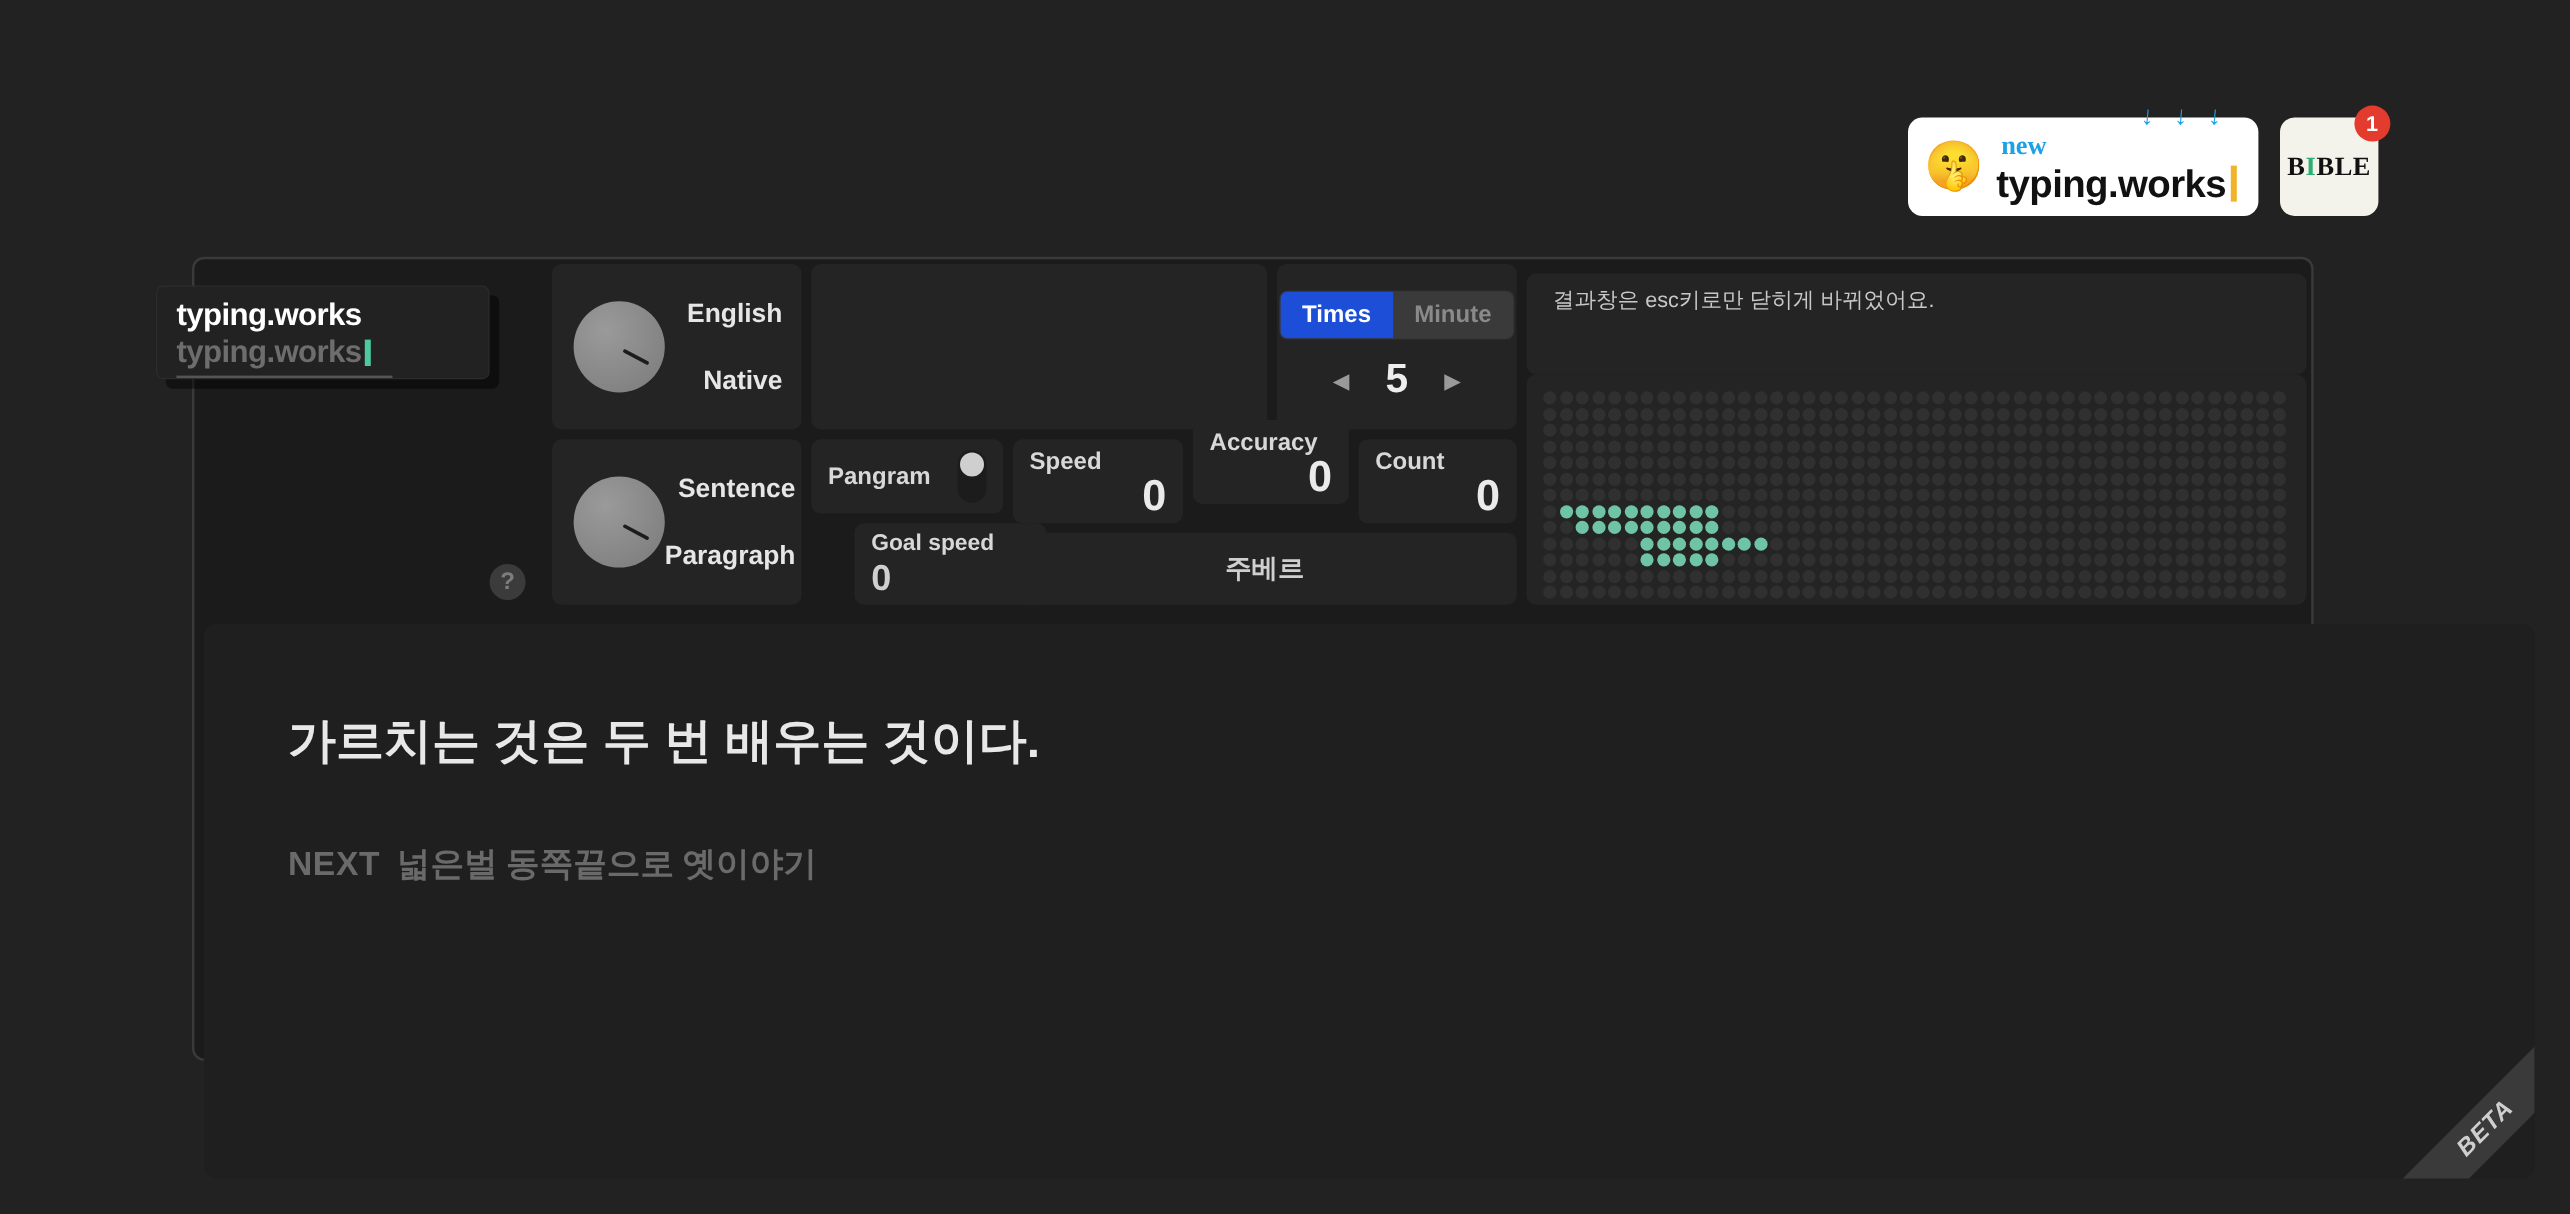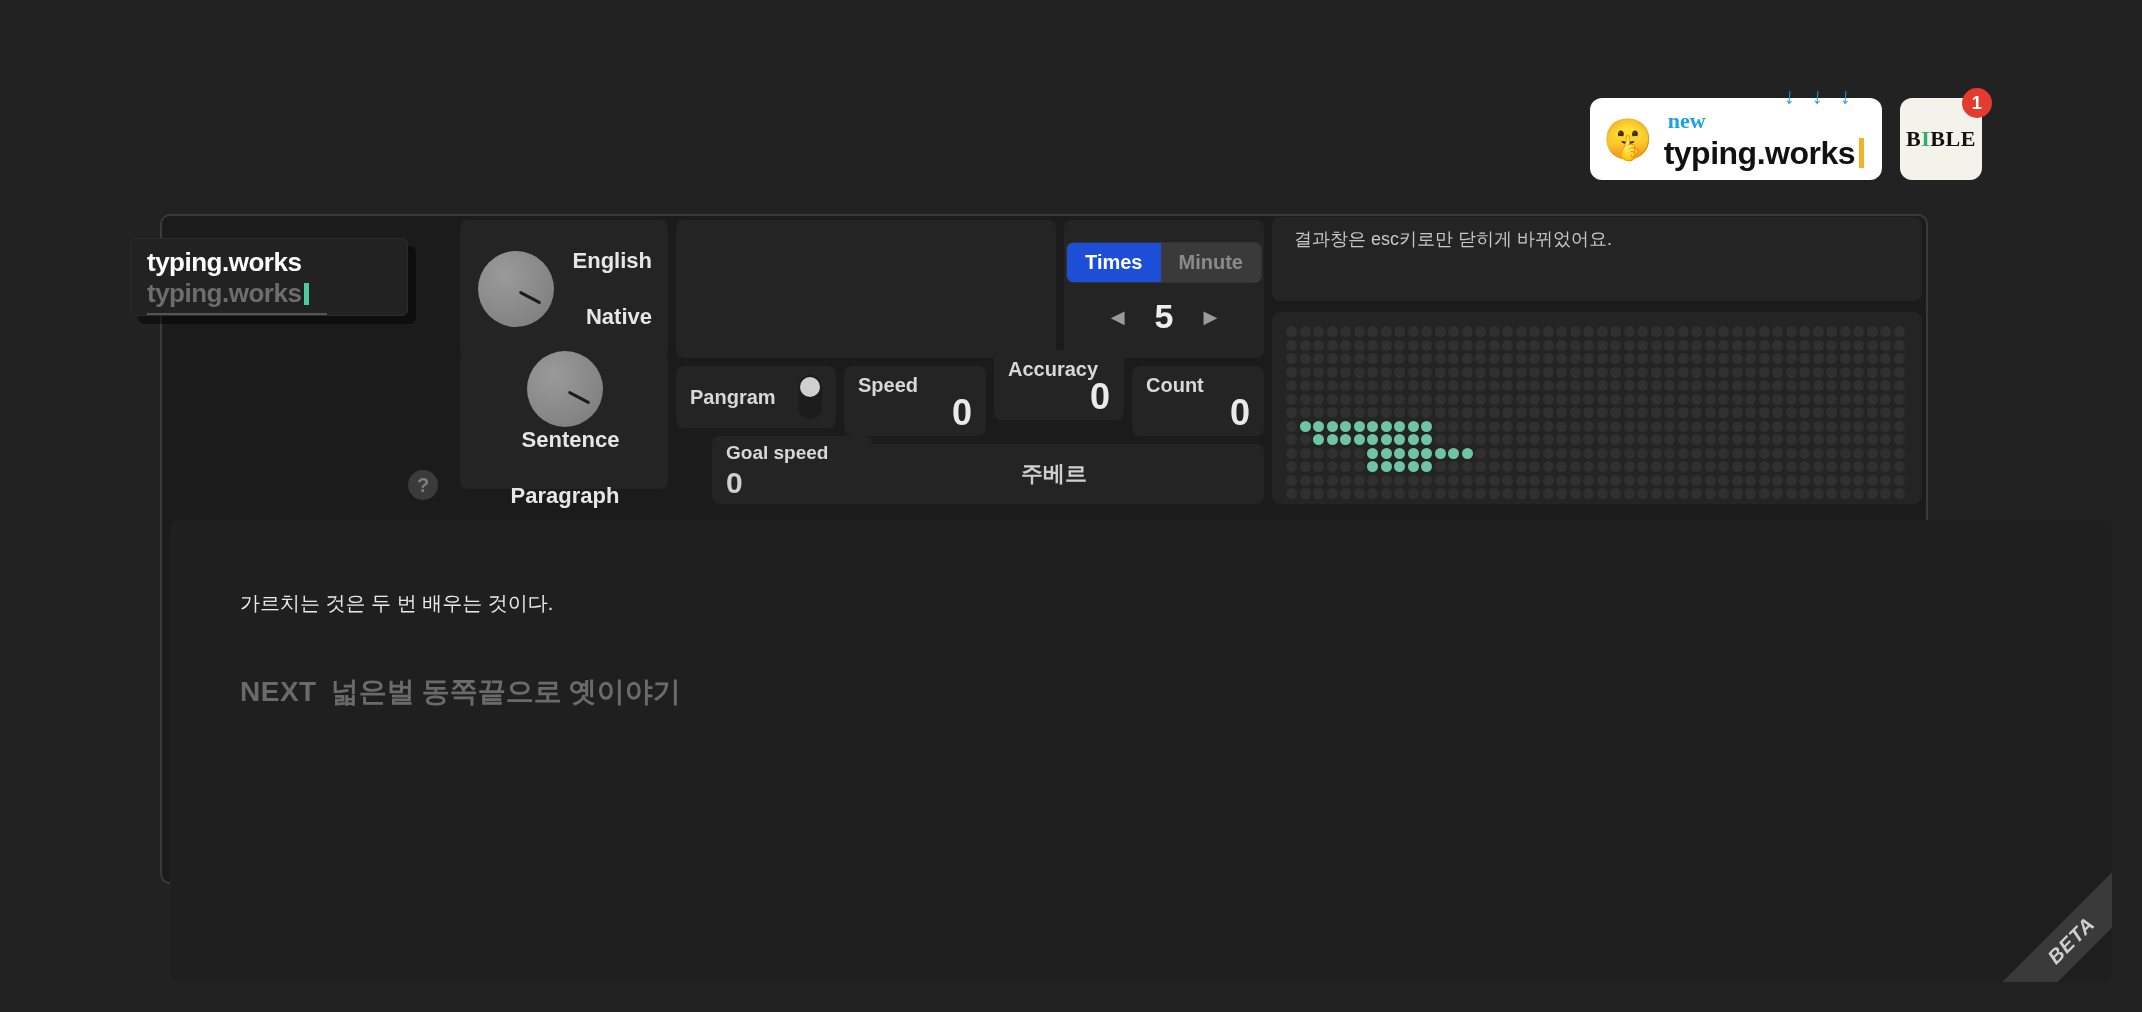--- a/index.html
+++ b/index.html
@@ -182,27 +182,26 @@
     border-radius: 8px;
   }
   .cell-lang {
     left: 460px; top: 220px; width: 208px; height: 138px;
     display: flex; align-items: center; justify-content: space-between;
     padding: 0 16px 0 18px;
     gap: 15px;
   }
   .cell-blank1 { left: 676px; top: 220px; width: 380px; height: 138px; }
   .cell-mode { left: 1064px; top: 220px; width: 200px; height: 138px; display:flex; flex-direction:column; align-items:center; justify-content:center; gap:14px;}
-  .cell-info { left: 1272px; top: 217px; width: 650px; height: 84px; padding: 10px 22px; display:flex; flex-direction:column; }
+  .cell-info { left: 1272px; top: 228px; width: 650px; height: 84px; padding: 10px 22px; display:flex; flex-direction:column; }
 
   .cell-mode-type {
-    left: 460px; top: 351px; width: 208px; height: 138px;
+    left: 460px; top: 366px; width: 208px; height: 138px;
     display: flex; align-items: center; justify-content: space-between;
     padding: 0 16px 0 18px;
-    flex-direction: column;
   }
   .cell-pangram { left: 676px; top: 366px; width: 160px; height: 62px; display:flex; align-items:center; justify-content:space-between; padding: 0 14px;}
   .cell-goal { left: 712px; top: 436px; width: 160px; height: 68px; padding: 6px 14px;}
   .cell-speed { left: 844px; top: 366px; width: 142px; height: 70px; position:absolute; padding:8px 14px;}
   .cell-acc { left: 994px; top: 350px; width: 130px; height: 70px; padding:8px 14px;}
   .cell-count { left: 1132px; top: 366px; width: 132px; height: 70px; padding:8px 14px;}
   .cell-title { left: 844px; top: 444px; width: 420px; height: 60px; display:flex; align-items:center; justify-content:center;}
   .cell-dots { left: 1272px; top: 312px; width: 650px; height: 192px; padding: 14px;}
 
   .knob {
@@ -275,21 +274,21 @@
   
   .typing-area {
     position:absolute;
     left: 170px; right: 30px; top: 520px; bottom: 30px;
     background: #1f1f1f;
     border-radius: 10px;
     padding: 70px 70px 40px;
     overflow:hidden;
   }
   .prompt-line {
-    color:#e8e8e8; font-size:20px; font-weight:400; 
+    color:#e8e8e8; font-size:40px; font-weight:700; 
   }
   .input-line {
     display:flex; align-items:center; gap:8px;
     border-bottom: 5px solid #8a8a8a;
     padding-bottom: 14px;
   }
   .input-line .caret { width:5px; height:30px; background:#4dc9a0; }
   .input-line .ph { color:#6a6a6a; font-size:30px; font-weight:500;}
   .next-line { margin-top: 56px; display:flex; align-items:baseline; gap:14px;}
   .next-line .tag { color:#6a6a6a; font-size:28px; font-weight:800; letter-spacing:0.5px;}

